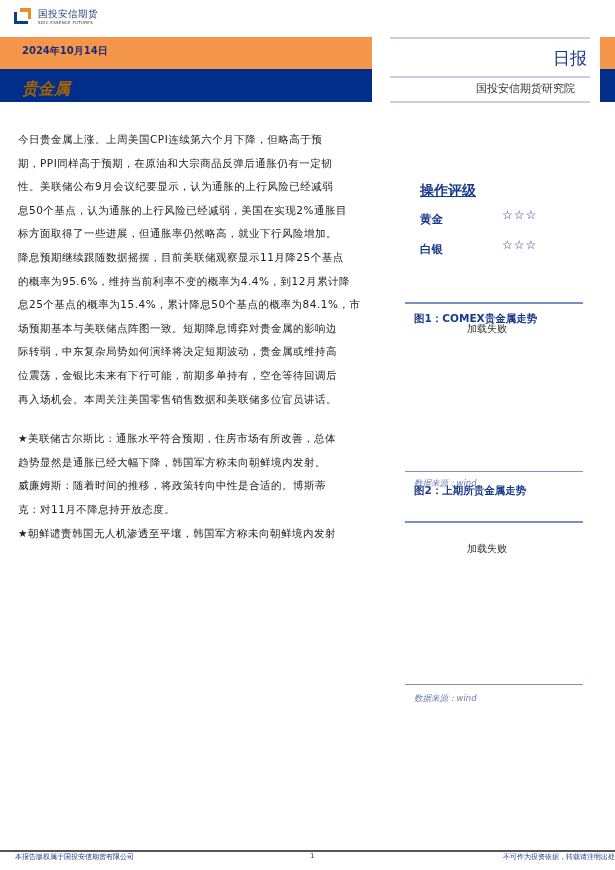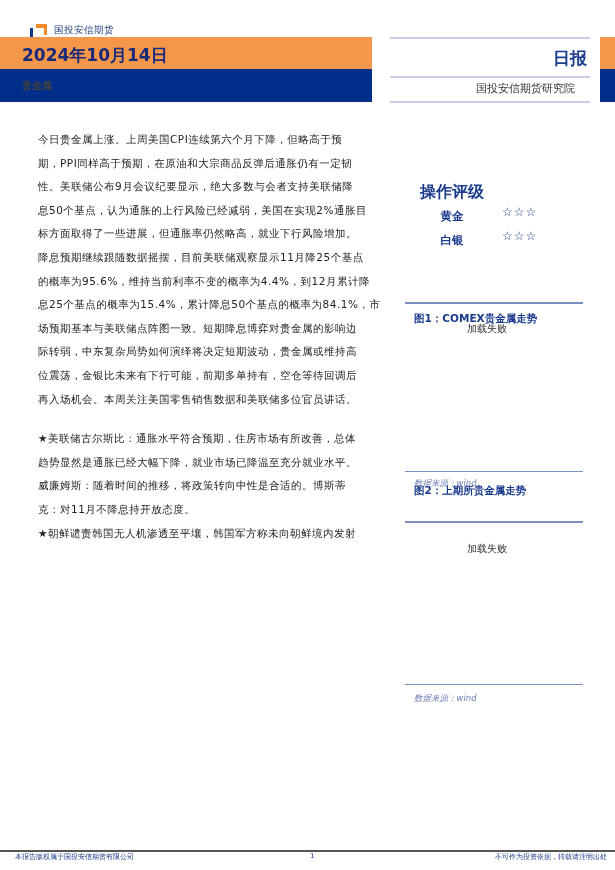--- a/index.html
+++ b/index.html
@@ -3,53 +3,53 @@
 <meta charset="utf-8">
 <style>
   html, body { margin:0; padding:0; }
   body {
     width:615px; height:870px; position:relative; background:#ffffff; overflow:hidden;
     font-family: "DejaVu Sans", "Liberation Sans", sans-serif;
   }
   .abs { position:absolute; }
 
   
-  .logo { left:14px; top:24px; width:110px; height:22px;margin-left:16px; }
+  .logo { left:14px; top:8px; width:110px; height:22px; }
   .logo-mark { position:absolute; left:0; top:0; width:18px; height:16px; }
   .logo-mark .sq1 { position:absolute; left:0; top:4px; width:14px; height:12px; border:3px solid #0d3a8c; border-top:none; border-right:none; box-sizing:border-box; background:transparent; }
   .logo-mark .sq2 { position:absolute; left:6px; top:0; width:11px; height:11px; background:#f08a2a; }
   .logo-mark .sq3 { position:absolute; left:3px; top:4px; width:11px; height:9px; background:#ffffff; }
   .logo-text { position:absolute; left:24px; top:0; font-size:9.5px; color:#1a3a7a; letter-spacing:0.5px; line-height:11px; }
   .logo-sub { position:absolute; left:24px; top:12px; font-size:4px; color:#333; letter-spacing:0.3px; line-height:5px; white-space:nowrap; }
 
   
   .bar-orange { left:0; top:37px; width:372px; height:32px; background:#f5974a; }
   .bar-blue { left:0; top:69px; width:372px; height:33px; background:#002e8a; }
   .bar-orange-r { left:600px; top:37px; width:15px; height:32px; background:#f5974a; }
   .bar-blue-r { left:600px; top:69px; width:15px; height:33px; background:#002e8a; }
-  .date { left:22px; top:44px; font-size:17px; font-weight:bold; color:#1a2a7a;text-align:right; }
-  .section { left:22px; top:79px; font-size:10px; font-weight:bold; color:#404040; }
+  .date { left:22px; top:44px; font-size:10px; font-weight:bold; color:#1a2a7a;text-align:right; }
+  .section { left:22px; top:79px; font-size:16px; font-weight:bold; color:#a16207;font-style:italic; }
 
   .hline { background:#c9cce6; height:2px; }
   .hl1 { left:390px; top:37px; width:200px; }
   .hl2 { left:390px; top:76px; width:200px; }
   .hl3 { left:390px; top:101px; width:200px; }
-  .daily { right:28px; top:47px; font-size:17px; font-weight:bold; color:#1a3a8c; }
+  .daily { right:28px; top:47px; font-size:17px; font-weight:normal; color:#1a3a8c; }
   .inst { right:40px; top:81px; font-size:11px; color:#333;padding-left:20px; }
 
   
   .body-text { left:18px; top:128px; width:360px; font-size:10.5px; line-height:23.6px; color:#222; letter-spacing:0.5px; }
   .para { margin:0; text-align:justify; }
   .para + .para { margin-top:16px; }
-  .para .line { display:block; white-space:nowrap;margin-left:20px; }
+  .para .line { display:block; white-space:nowrap; }
 
   
   .rating { left:420px; top:182px; }
-  .rating-title { font-size:16px; font-weight:bold; color:#1a3a8c; }
-  .rating-row { position:relative; height:22px; margin-top:2px;text-align:center; }
+  .rating-title { font-size:14px; font-weight:bold; color:#1a3a8c;text-decoration:underline; }
+  .rating-row { position:relative; height:22px; margin-top:8px; }
   .rating-name { font-size:11.5px; font-weight:bold; color:#1a3a8c; }
   .rating-stars { position:absolute; left:82px; top:0; font-size:12px; color:#1a3a8c; letter-spacing:1px; }
 
   .fig-title { font-size:10.5px; font-weight:bold; color:#1a3a8c; }
   .fig1-title { left:414px; top:284px;margin-top:28px; }
   .fig-line { background:#7a90c0; height:2px; }
   .fig1-line { left:405px; top:302px; width:178px; }
   .load-fail { font-size:10px; color:#333; }
   .lf1 { left:467px; top:322px; }
   .fig1-line2 { left:405px; top:471px; width:178px; height:1px; background:#7a90c0; }
@@ -58,21 +58,21 @@
   .fig2-title { left:414px; top:484px; }
   .fig2-line { left:405px; top:521px; width:178px; }
   .lf2 { left:467px; top:542px; }
   .fig2-line2 { left:405px; top:684px; width:178px; height:1px; background:#7a90c0; }
   .src2 { left:414px; top:693px; }
 
   
   .footer-line { left:0; top:850px; width:615px; height:2px; background:#555; }
   .foot-l { left:15px; top:852px; font-size:7px; color:#1a3a8c; }
   .foot-c { left:310px; top:852px; font-size:7px; color:#1a3a8c; }
-  .foot-r { right:8px; top:852px; font-size:7px; color:#1a3a8c; }
+  .foot-r { right:0; top:852px; font-size:7px; color:#1a3a8c; }
 </style>
 </head>
 <body>
 
 <div class="abs logo">
   <div class="logo-mark">
     <div class="sq2"></div>
       <div class="sq3"></div>
       <div class="sq1"></div>
   </div>
@@ -90,34 +90,34 @@
 <div class="abs hline hl1"></div>
 <div class="abs hline hl2"></div>
 <div class="abs hline hl3"></div>
 <div class="abs daily">日报</div>
 <div class="abs inst">国投安信期货研究院</div>
 
 <div class="abs body-text">
   <div class="para">
     <span class="line">今日贵金属上涨。上周美国CPI连续第六个月下降，但略高于预</span>
     <span class="line">期，PPI同样高于预期，在原油和大宗商品反弹后通胀仍有一定韧</span>
-    <span class="line">性。美联储公布9月会议纪要显示，绝大多数与会者支持美联储降</span>
+    <span class="line">性。美联储公布9月会议纪要显示，认为通胀的上行风险已经减弱</span>
     <span class="line">息50个基点，认为通胀的上行风险已经减弱，美国在实现2%通胀目</span>
     <span class="line">标方面取得了一些进展，但通胀率仍然略高，就业下行风险增加。</span>
     <span class="line">降息预期继续跟随数据摇摆，目前美联储观察显示11月降25个基点</span>
     <span class="line">的概率为95.6%，维持当前利率不变的概率为4.4%，到12月累计降</span>
     <span class="line">息25个基点的概率为15.4%，累计降息50个基点的概率为84.1%，市</span>
     <span class="line">场预期基本与美联储点阵图一致。短期降息博弈对贵金属的影响边</span>
     <span class="line">际转弱，中东复杂局势如何演绎将决定短期波动，贵金属或维持高</span>
     <span class="line">位震荡，金银比未来有下行可能，前期多单持有，空仓等待回调后</span>
     <span class="line">再入场机会。本周关注美国零售销售数据和美联储多位官员讲话。</span>
   </div>
   <div class="para">
     <span class="line">★美联储古尔斯比：通胀水平符合预期，住房市场有所改善，总体</span>
-    <span class="line">趋势显然是通胀已经大幅下降，就业市场已降温至充分就业水平。</span>
+    <span class="line">趋势显然是通胀已经大幅下降，韩国军方称未向朝鲜境内发射。</span>
     <span class="line">威廉姆斯：随着时间的推移，将政策转向中性是合适的。博斯蒂</span>
     <span class="line">克：对11月不降息持开放态度。</span>
     <span class="line">★朝鲜谴责韩国无人机渗透至平壤，韩国军方称未向朝鲜境内发射</span>
   </div>
 </div>
 
 <div class="abs rating">
   <div class="rating-title">操作评级</div>
   <div class="rating-row">
     <span class="rating-name">黄金</span>

